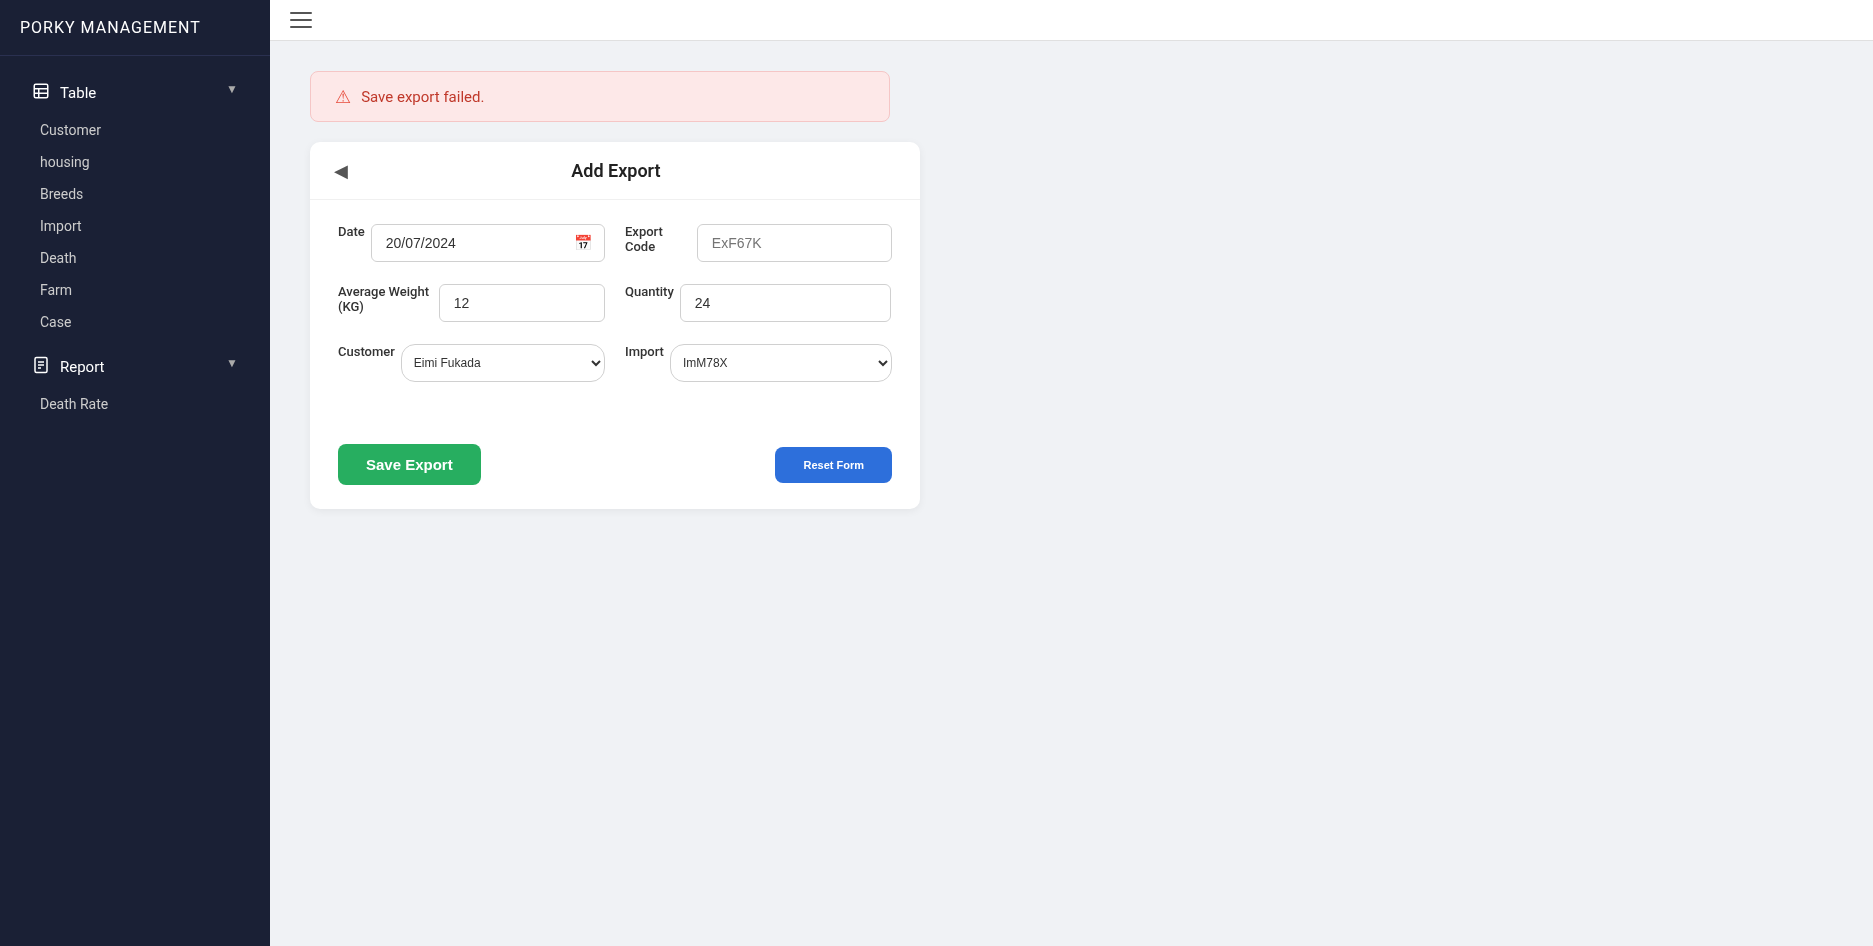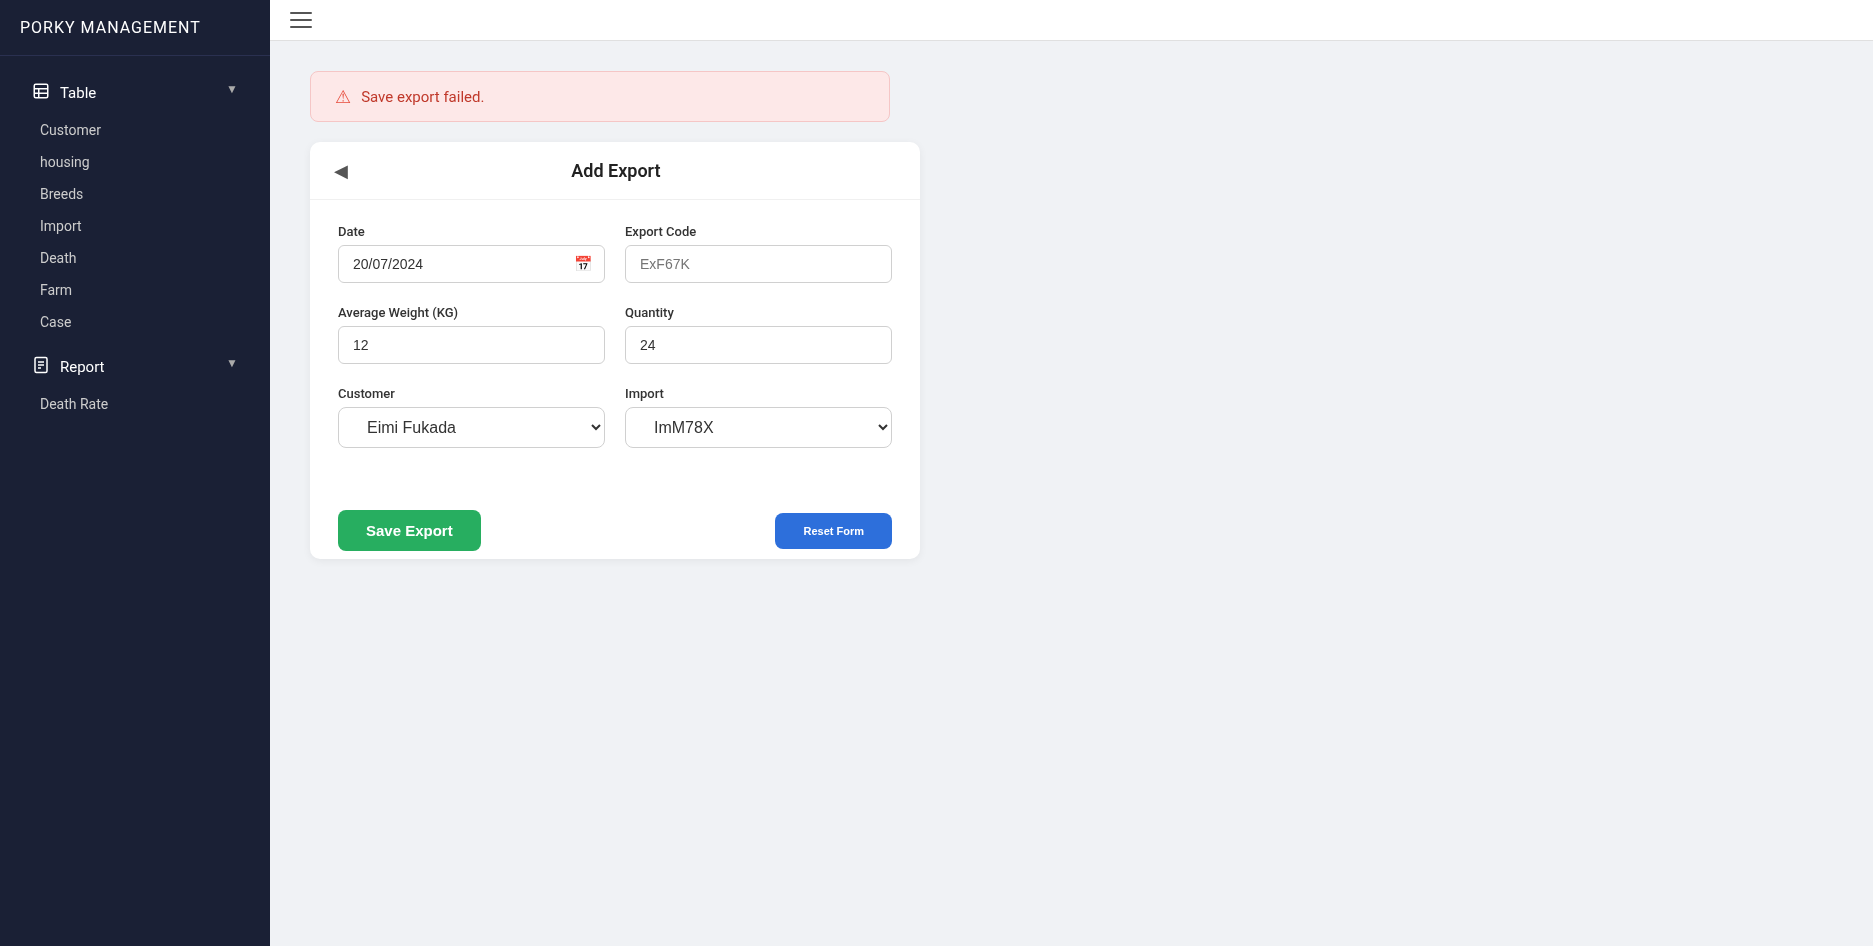--- a/index.html
+++ b/index.html
@@ -142,21 +142,21 @@
       padding: 24px 28px;
     }
     .form-row {
       display: flex;
       gap: 20px;
       margin-bottom: 22px;
     }
     .form-group {
       flex: 1;
       display: flex;
-      flex-direction: column;
+      flex-direction: row;
       gap: 6px;
     }
     .form-group label {
       font-size: 13px;
       font-weight: 500;
       color: #333;
     }
     .form-input-wrap {
       position: relative;
       display: flex;
@@ -177,31 +177,31 @@
       right: 12px;
       color: #888;
       font-size: 15px;
       pointer-events: none;
     }
     .form-input-wrap input.has-icon {
       padding-right: 48px;
     }
     select.form-select {
       width: 100%;
-      padding: 10px 24px;
+      padding: 10px 8px;
       border: 1px solid #d0d0d0;
-      border-radius: 8px;
-      font-size: 16px;
+      border-radius: 14px;
+      font-size: 12px;
       color: #333;
       background: #fff;
       outline: none;
       appearance: auto;
     }
     .card-footer {
-      padding: 16px 28px 8px;
+      padding: 16px 28px 24px;
       display: flex;
       justify-content: space-between;
       align-items: center;
     }
     .btn-save {
       background: #27ae60;
       color: #fff;
       border: none;
       border-radius: 8px;
       padding: 12px 28px;

